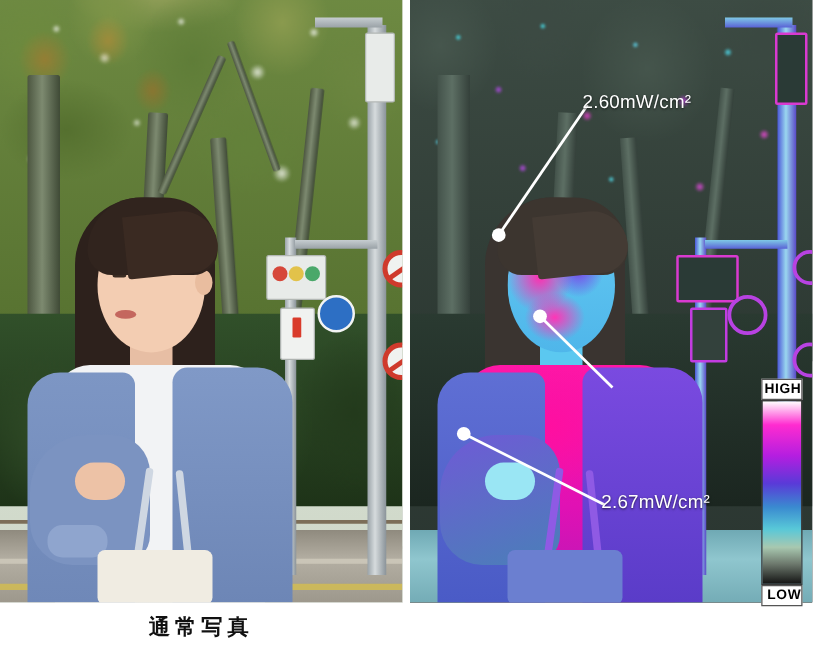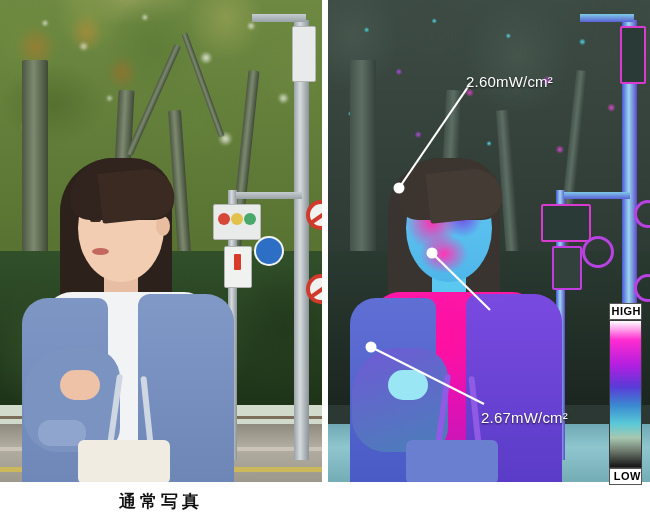--- a/index.html
+++ b/index.html
@@ -305,21 +305,21 @@
   <svg class="ann-svg" viewBox="0 0 650 482">
     <line x1="399" y1="188" x2="470" y2="84" stroke="#ffffff" stroke-width="2.2"></line>
     <line x1="432" y1="253" x2="490" y2="310" stroke="#ffffff" stroke-width="2.2"></line>
     <line x1="371" y1="347" x2="484" y2="404" stroke="#ffffff" stroke-width="2.2"></line>
     <circle cx="399" cy="188" r="5.5" fill="#ffffff"></circle>
     <circle cx="432" cy="253" r="5.5" fill="#ffffff"></circle>
     <circle cx="371" cy="347" r="5.5" fill="#ffffff"></circle>
   </svg>
 
   <div class="ann-label" style="left:466px;top:73px;">2.60mW/cm²</div>
-  <div class="ann-label" style="left:481px;top:409px;">2.67mW/cm²</div>
+  <div class="ann-label" style="left:481px;top:393px;">2.67mW/cm²</div>
 
   <div class="scale">
     <div class="scale-cap">HIGH</div>
     <div class="scale-bar"></div>
     <div class="scale-cap">LOW</div>
   </div>
 
   <div class="caption cap-left">
     <span class="cap-text">通常写真</span>
   </div>

